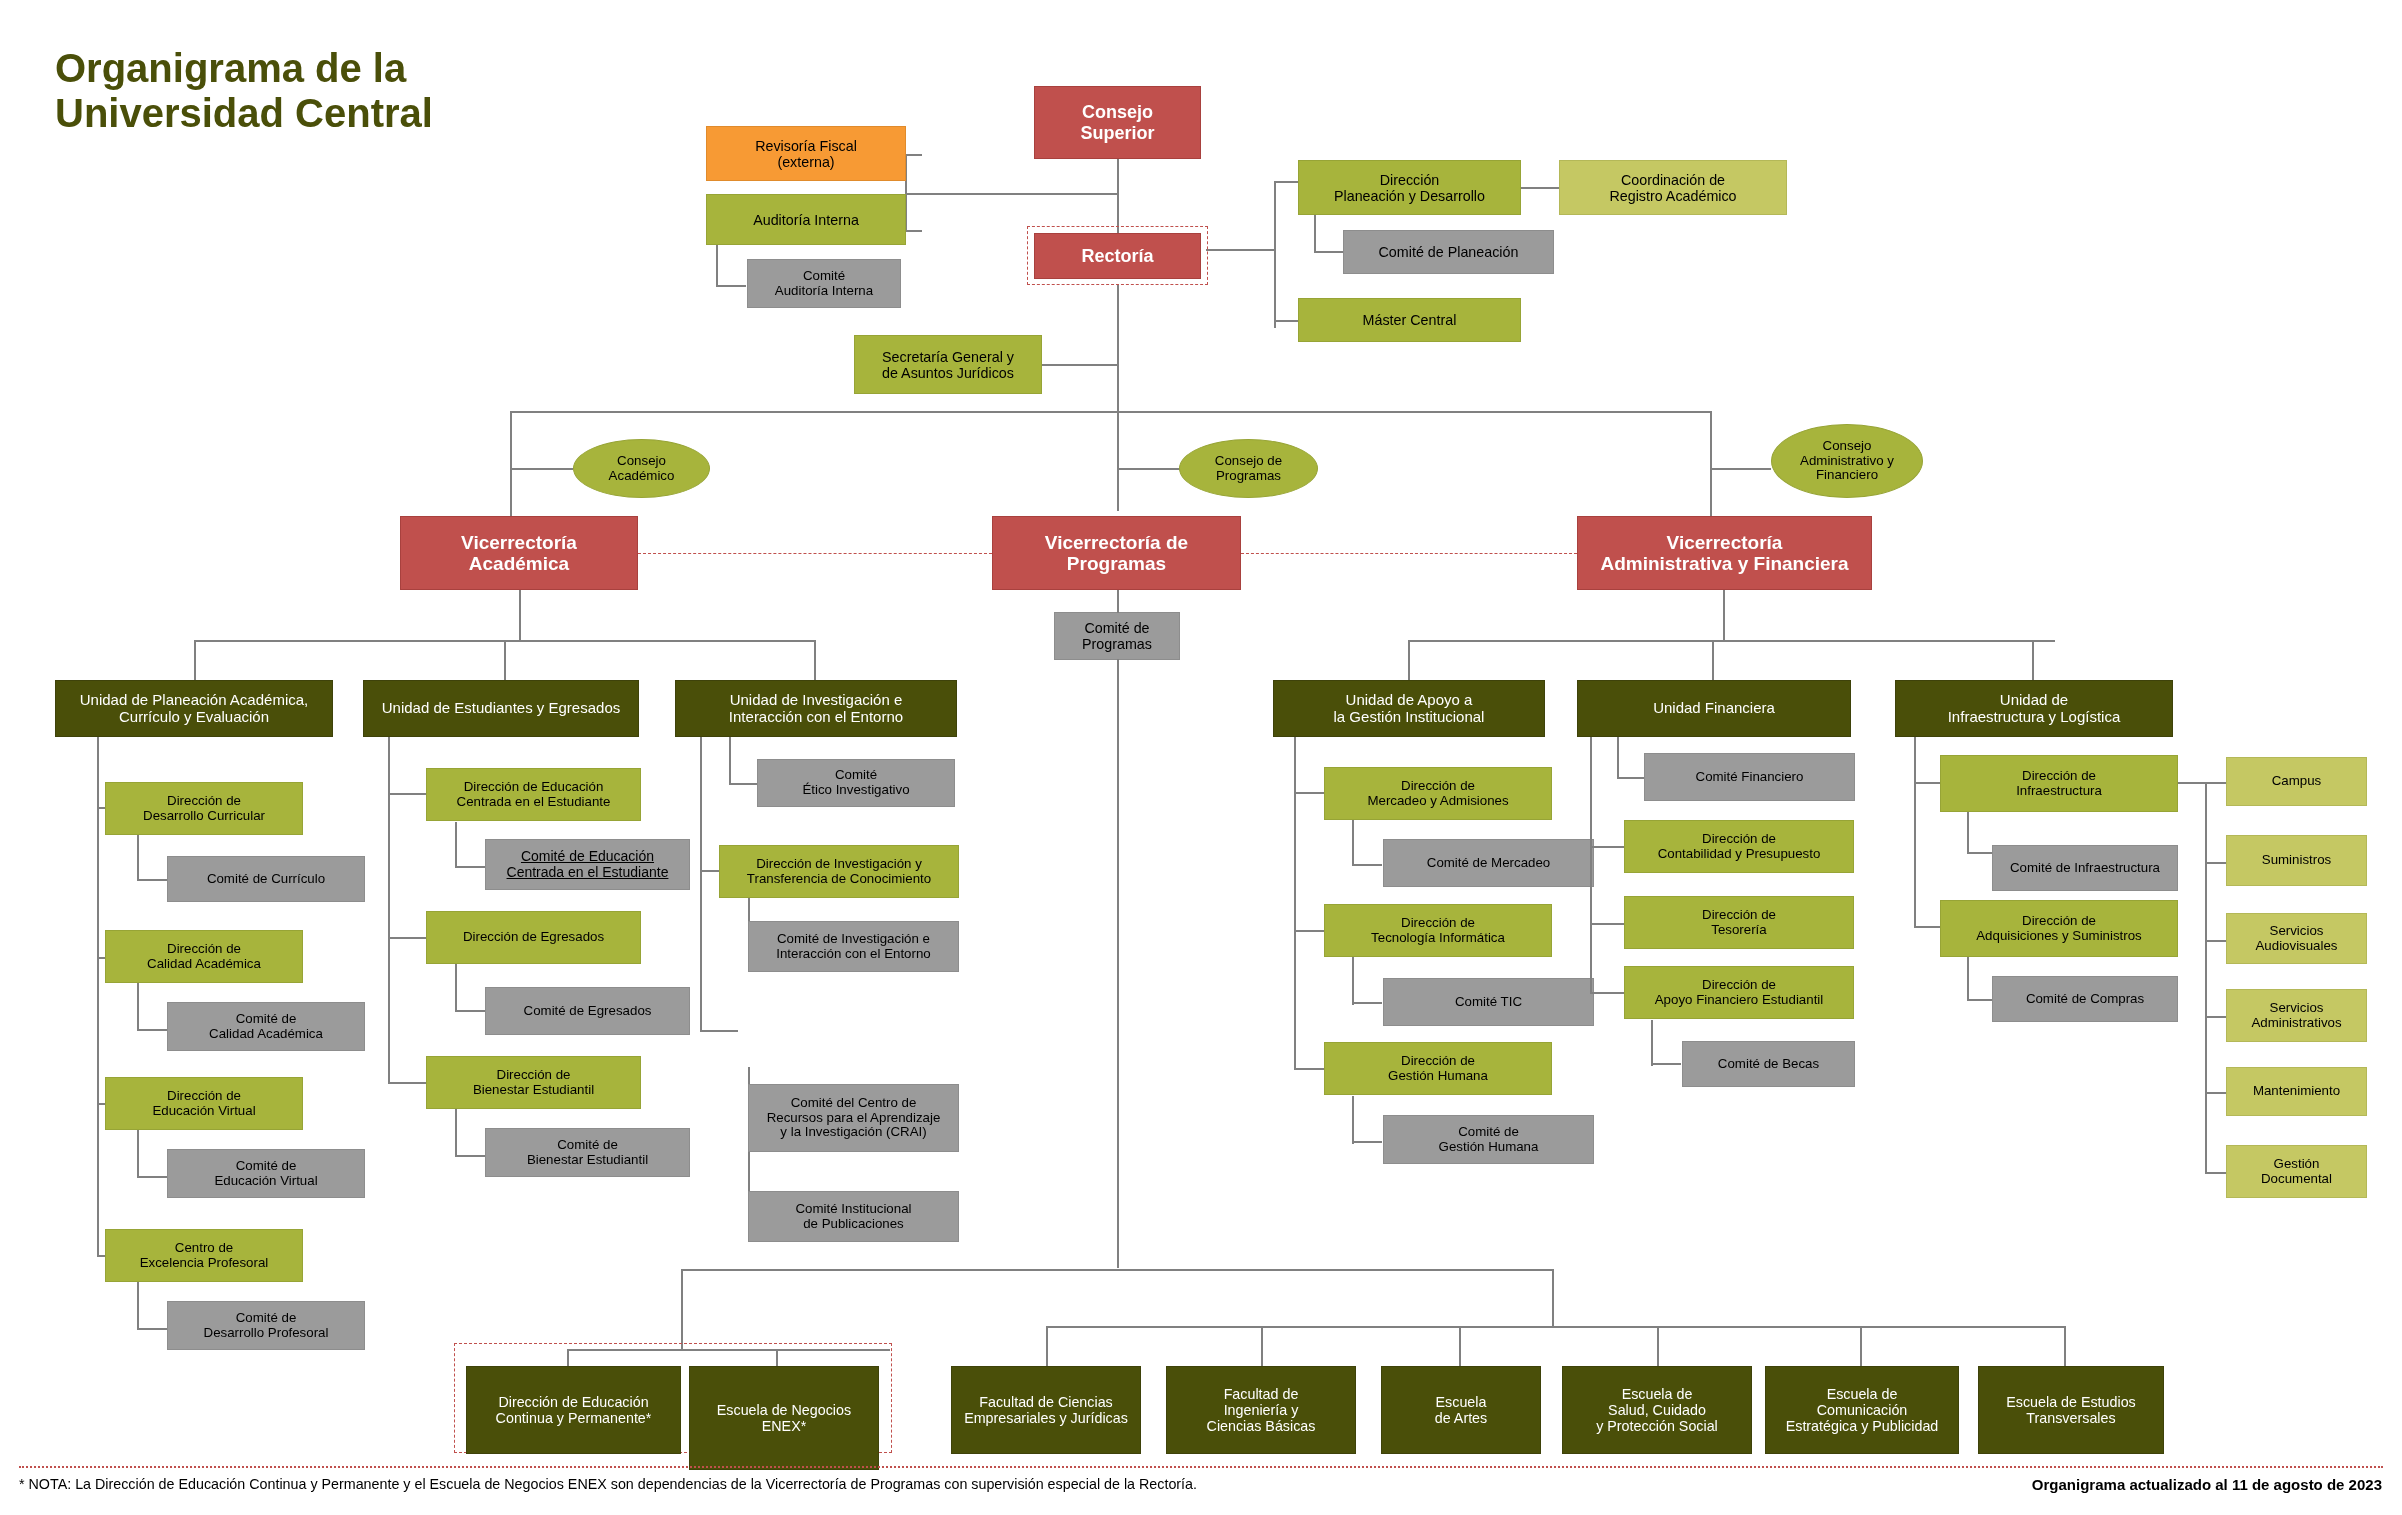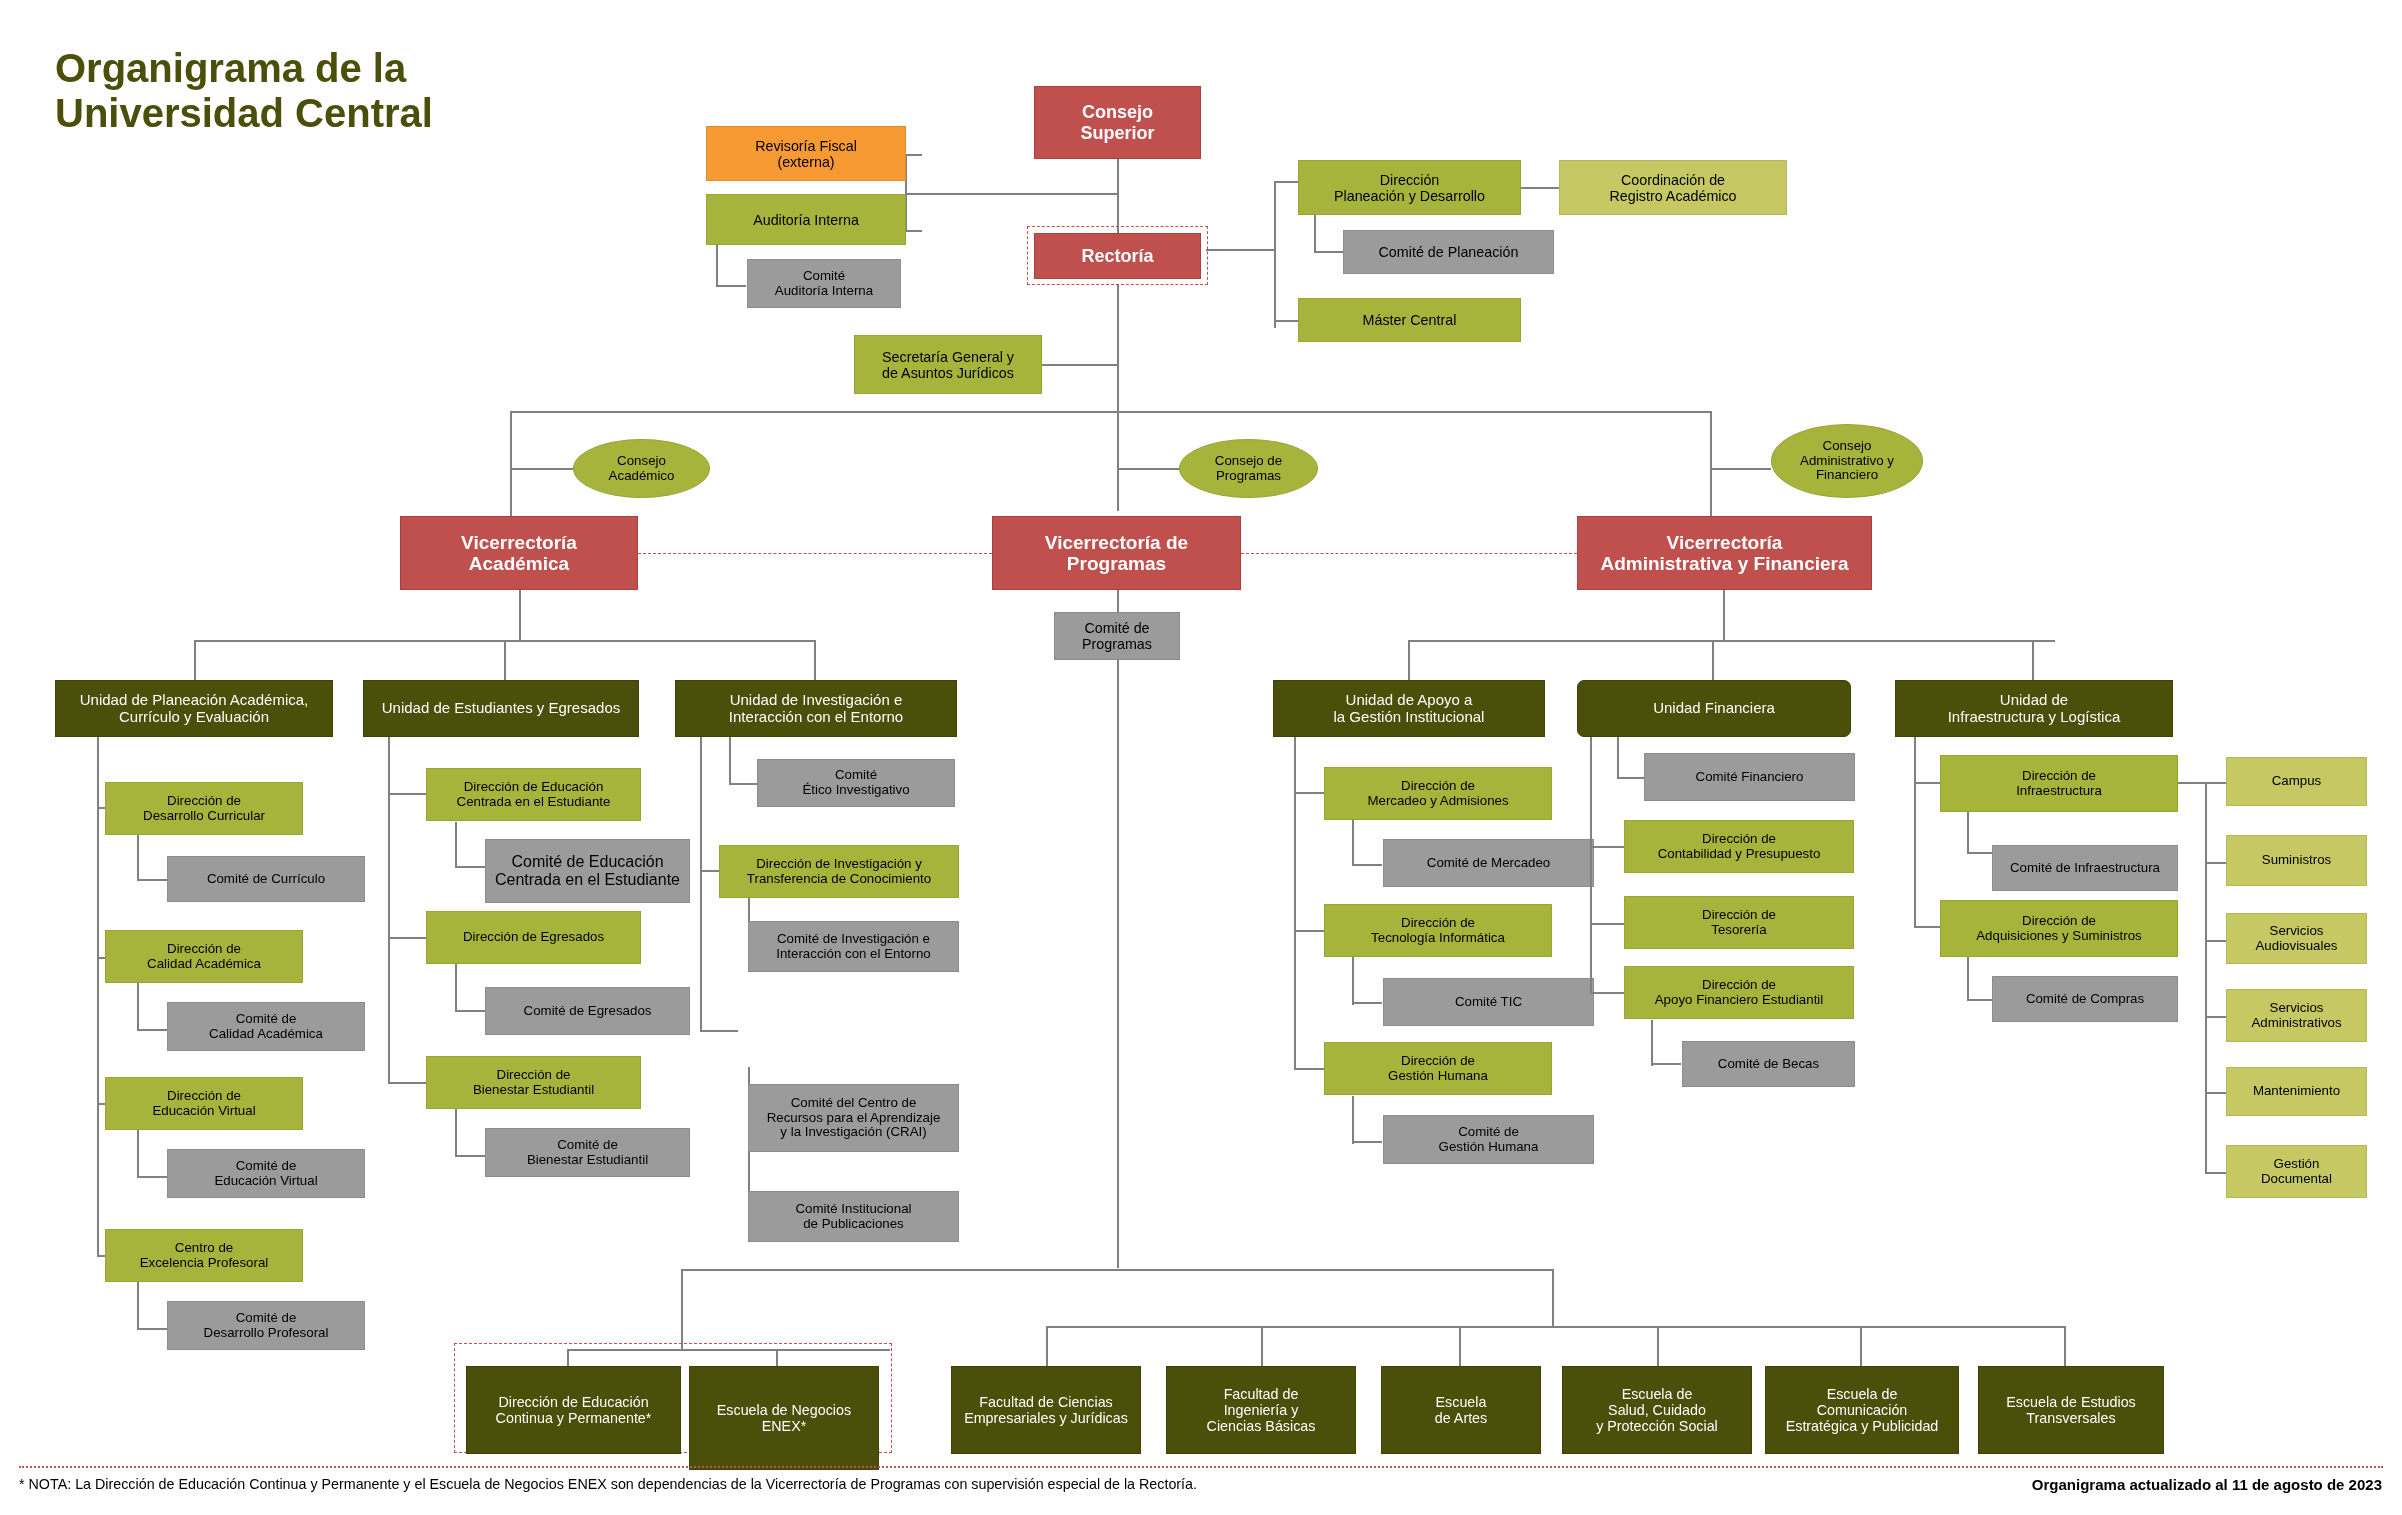--- a/index.html
+++ b/index.html
@@ -230,21 +230,21 @@
   <div class="line hline" style="left:388px;top:793px;width:38px;"></div>
   <div class="line hline" style="left:388px;top:937px;width:38px;"></div>
   <div class="line hline" style="left:388px;top:1082px;width:38px;"></div>
 
   <div class="node olive" style="left:426px;top:768px;width:215px;height:53px;font-size:13.3px;">
     <span style="white-space:pre-line">Dirección de Educación
 Centrada en el Estudiante</span>
   </div>
   <div class="line vline" style="left:455px;top:822px;height:46px;"></div>
   <div class="line hline" style="left:455px;top:866px;width:30px;"></div>
-  <div class="node grey" style="left:485px;top:839px;width:205px;height:64px;font-size:16px;">
+  <div class="node grey" style="left:485px;top:839px;width:205px;height:51px;font-size:14px;text-decoration:underline;">
     <span style="white-space:pre-line">Comité de Educación
 Centrada en el Estudiante</span>
   </div>
 
   <div class="node olive" style="left:426px;top:911px;width:215px;height:53px;font-size:13.3px;">
     <span style="white-space:pre-line">Dirección de Egresados</span>
   </div>
   <div class="line vline" style="left:455px;top:964px;height:48px;"></div>
   <div class="line hline" style="left:455px;top:1010px;width:30px;"></div>
   <div class="node grey" style="left:485px;top:987px;width:205px;height:48px;font-size:13.3px;">
@@ -334,21 +334,21 @@
     <span style="white-space:pre-line">Dirección de
 Gestión Humana</span>
   </div>
   <div class="line vline" style="left:1352px;top:1096px;height:48px;"></div>
   <div class="line hline" style="left:1352px;top:1141px;width:30px;"></div>
   <div class="node grey" style="left:1383px;top:1115px;width:211px;height:49px;font-size:13.3px;">
     <span style="white-space:pre-line">Comité de
 Gestión Humana</span>
   </div>
 
-  <div class="node darkol" style="left:1577px;top:680px;width:274px;height:57px;font-size:15px;border-radius:7px;">
+  <div class="node darkol" style="left:1577px;top:680px;width:274px;height:57px;font-size:15px;">
     <span style="white-space:pre-line">Unidad Financiera</span>
   </div>
   <div class="line vline" style="left:1590px;top:737px;height:257px;"></div>
   <div class="line vline" style="left:1617px;top:737px;height:42px;"></div>
   <div class="line hline" style="left:1617px;top:777px;width:27px;"></div>
   <div class="line hline" style="left:1590px;top:846px;width:34px;"></div>
   <div class="line hline" style="left:1590px;top:923px;width:34px;"></div>
   <div class="line hline" style="left:1590px;top:992px;width:34px;"></div>
 
   <div class="node grey" style="left:1644px;top:753px;width:211px;height:48px;font-size:13.3px;">

